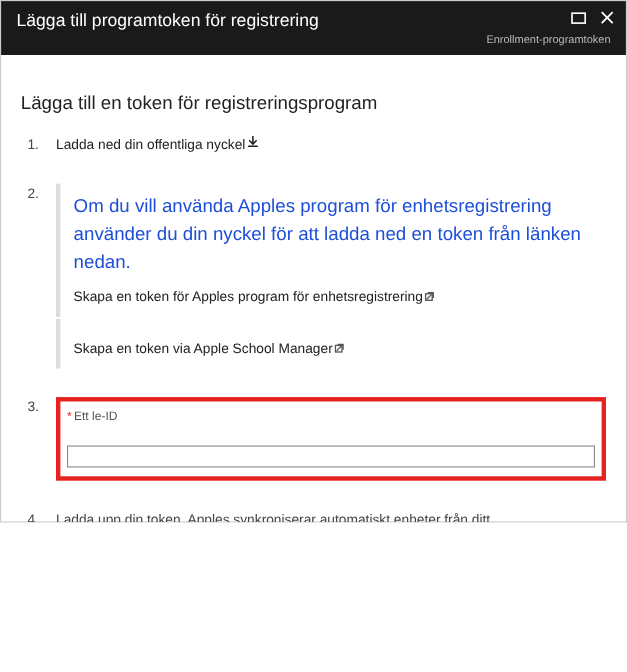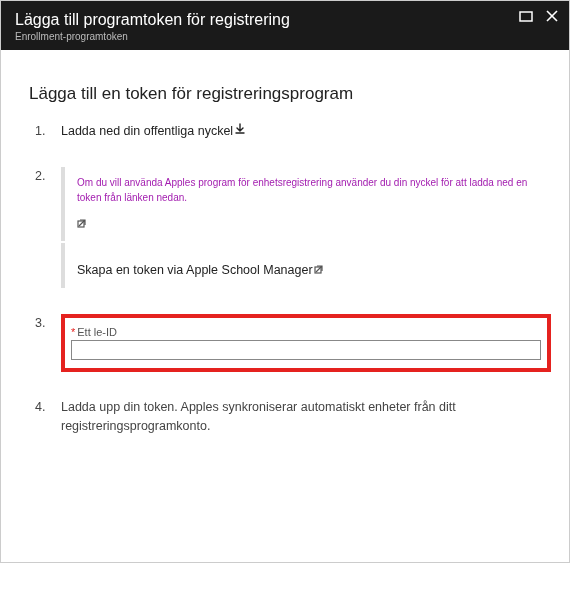--- a/index.html
+++ b/index.html
@@ -2,42 +2,42 @@
 <html><head>
 <meta charset="utf-8">
 <style>
   * { box-sizing: border-box; }
   html, body { margin:0; padding:0; }
   body {
     width:570px; height:611px; overflow:hidden;
     font-family: "Segoe UI", Arial, sans-serif;
     font-size:13px; color:#333; background:#fff;
   }
-  .panel { border:1px solid #ccc; width:570px; height:563px; display:flex; flex-direction:column; }
+  .panel { border:1px solid #ccc; width:570px; height:475px; display:flex; flex-direction:column; }
   .header { background:#1a1a1a; color:#fff; padding:10px 14px 8px 14px; position:relative; }
   .header-title { font-size:16px; font-weight:400; }
-  .header-sub { font-size:10px; color:#bbb; margin-top:2px; }
+  .header-sub { font-size:10px; color:#bbb; margin-top:2px;text-align:right; }
   .header-icons { position:absolute; right:10px; top:8px; display:flex; gap:12px; }
   .header-icons span { display:inline-block; cursor:pointer; color:#fff; }
-  .content { padding:34px 18px 10px 28px; flex:1; overflow:auto; }
+  .content { padding:34px 18px 10px 18px; flex:1; overflow:auto; }
   .section-title { font-size:17px; font-weight:400; color:#222; margin-bottom:18px; }
   ol.steps { list-style:none; margin:0; padding:0; counter-reset: step; }
   ol.steps > li { counter-increment: step; position:relative; padding-left:32px; margin-bottom:26px; font-size:12.5px; line-height:1.5; color:#444;}
   ol.steps > li::before {
     content: counter(step) ".";
     position:absolute; left:6px; top:0; font-size:12.5px; color:#444;
   }
   .link-row { margin-top:10px; display:flex; gap:1px; color:#222; font-size:12.5px;}
   .link-row span.icon { font-size:12px; }
   .step2-block { border-left:4px solid #ddd; padding:8px 8px 8px 12px; margin-top:2px; background:#fafafa00;}
-  .step2-block .body { font-size:10px; color:#a21caf; line-height:1.5; }
+  .step2-block .body { font-size:17px; color:#1d4ed8; line-height:1.5; }
   .step2-block .link-row { margin-top:10px; }
   .or-sep { color:#bbb; font-size:12px; margin:10px 0 10px 0; letter-spacing:1px;}
   .highlight { border:4px solid #e5221f; padding:6px 6px 8px 6px; margin-top:8px;}
-  .field-label { font-size:11px; color:#555; margin-bottom:0;}
+  .field-label { font-size:11px; color:#555; margin-bottom:18px;}
   .req { color:#e5221f; margin-right:2px;}
   input[type=text] { width:100%; border:1px solid #888; font-size:12px; padding:2px 4px; height:20px; background:#fff;}
   a.quiet { color:#222; text-decoration:none; }
 </style>
 </head>
 <body>
 
 <div class="panel">
   <div class="header">
     <div class="header-title">Lägga till programtoken för registrering</div>
@@ -70,20 +70,21 @@
                 <path d="M6 1v6M3 5l3 3 3-3M2 10h8" fill="none" stroke="#222" stroke-width="1.4" stroke-linecap="round"></path>
               </svg>
           </span>
         </div>
       </li>
 
       <li>
         <div class="step2-block">
           <div class="body">Om du vill använda Apples program för enhetsregistrering använder du din nyckel för att ladda ned en token från länken nedan.</div>
           <div class="link-row">
+            <a href="#" class="quiet">Skapa en token för Apples program för enhetsregistrering</a>
             <span class="icon">
               <svg width="11" height="11" viewBox="0 0 11 11">
                   <path d="M3 3h5v5M8 3l-6 6" fill="none" stroke="#555" stroke-width="1.2"></path>
                   <rect x="1" y="4" width="6" height="6" fill="none" stroke="#555" stroke-width="1.2"></rect>
                 </svg>
             </span>
           </div>
         </div>
         <div class="step2-block">
           <div class="link-row">

